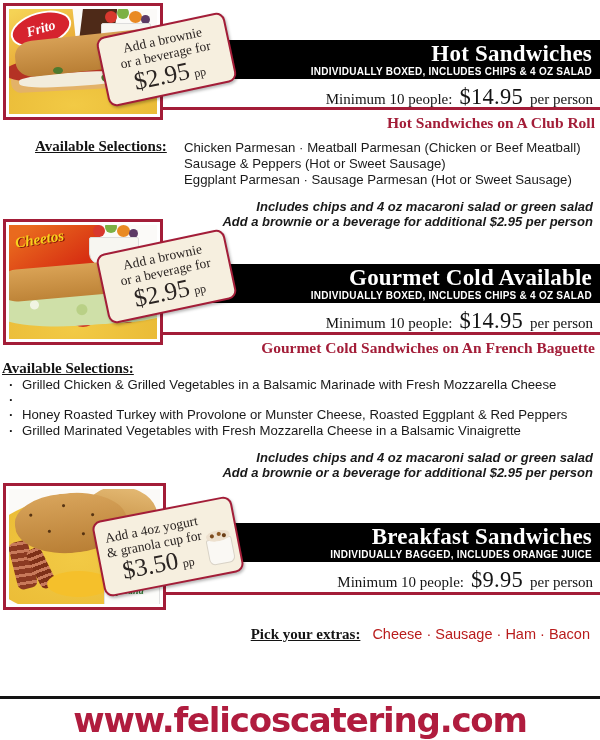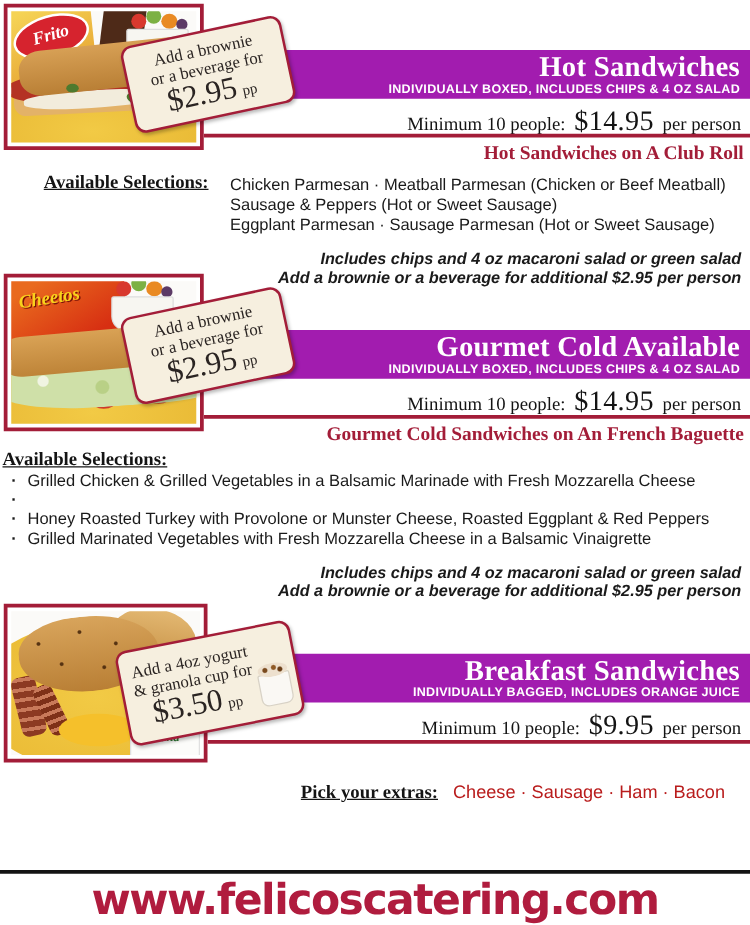--- a/index.html
+++ b/index.html
@@ -94,21 +94,21 @@
   .yogurt{position:absolute;right:5px;bottom:9px;width:26px;height:34px;}
   .yogurt-top{position:absolute;top:0;left:1px;right:1px;height:11px;border-radius:50%;
               background:#EDE0CE;
               background-image:radial-gradient(circle at 25% 45%,#7A4A1E 1.5px,transparent 2.5px),
                                radial-gradient(circle at 55% 35%,#8F5A26 1.5px,transparent 2.5px),
                                radial-gradient(circle at 75% 55%,#6B3F18 1.5px,transparent 2.5px);}
   .yogurt-body{position:absolute;top:8px;left:0;right:0;bottom:0;background:#FAF8F4;
                border:1px solid #D8D2C6;border-radius:2px 2px 6px 6px;}
 
   
-  .bar{position:absolute;left:212px;width:388px;height:39px;background:#a21caf;z-index:2;
+  .bar{position:absolute;left:212px;width:388px;height:39px;background:#000000;z-index:2;
        display:flex;flex-direction:column;align-items:flex-end;justify-content:center;
        padding-right:8px;box-sizing:border-box;color:#fff;}
   .bar-title{font:bold 23px/23px "Liberation Serif",serif;letter-spacing:.2px;white-space:nowrap;}
   .bar-sub{font:bold 10px/11px "Liberation Sans",sans-serif;letter-spacing:.25px;margin-top:1px;
            white-space:nowrap;}
 
   
   .minline{position:absolute;right:7px;text-align:right;color:#141414;white-space:nowrap;}
   .min-label,.min-unit{font:500 15px "Liberation Serif",serif;}
   .min-price{font:500 22.5px "Liberation Serif",serif;letter-spacing:.3px;padding:0 3px;}
@@ -118,21 +118,21 @@
 
   
   .avail-label{position:absolute;color:#141414;text-decoration:underline;white-space:nowrap;
                font:bold 15px "Liberation Serif",serif;}
   .sel-list{position:absolute;color:#1A1A1A;font:13.2px/16.2px "Liberation Sans",sans-serif;}
   .bullet-list{position:absolute;color:#1A1A1A;font:13.2px/15.2px "Liberation Sans",sans-serif;}
   .bullet-row{display:flex;}
   .bullet-dot{width:20px;padding-left:7px;box-sizing:border-box;font-weight:bold;}
   .notes{position:absolute;right:7px;text-align:right;color:#1A1A1A;
          font:italic bold 13px/15px "Liberation Sans",sans-serif;}
-  .extras{position:absolute;right:20px;display:flex;align-items:baseline;white-space:nowrap;}
+  .extras{position:absolute;right:10px;display:flex;align-items:baseline;white-space:nowrap;}
   .extras-label{font:bold 15px "Liberation Serif",serif;text-decoration:underline;color:#141414;}
   .extras-val{font:14.5px "Liberation Sans",sans-serif;color:#b91c1c;margin-left:12px;}
 
   
   .black-rule{position:absolute;left:0;top:696px;width:600px;height:3px;background:#131313;}
   .site-url{position:absolute;left:0;top:702px;width:600px;text-align:center;color:#B01C3E;
             font:bold 34px/36px "DejaVu Sans",sans-serif;letter-spacing:-1.2px;}
 </style>
 </head>
 <body>

